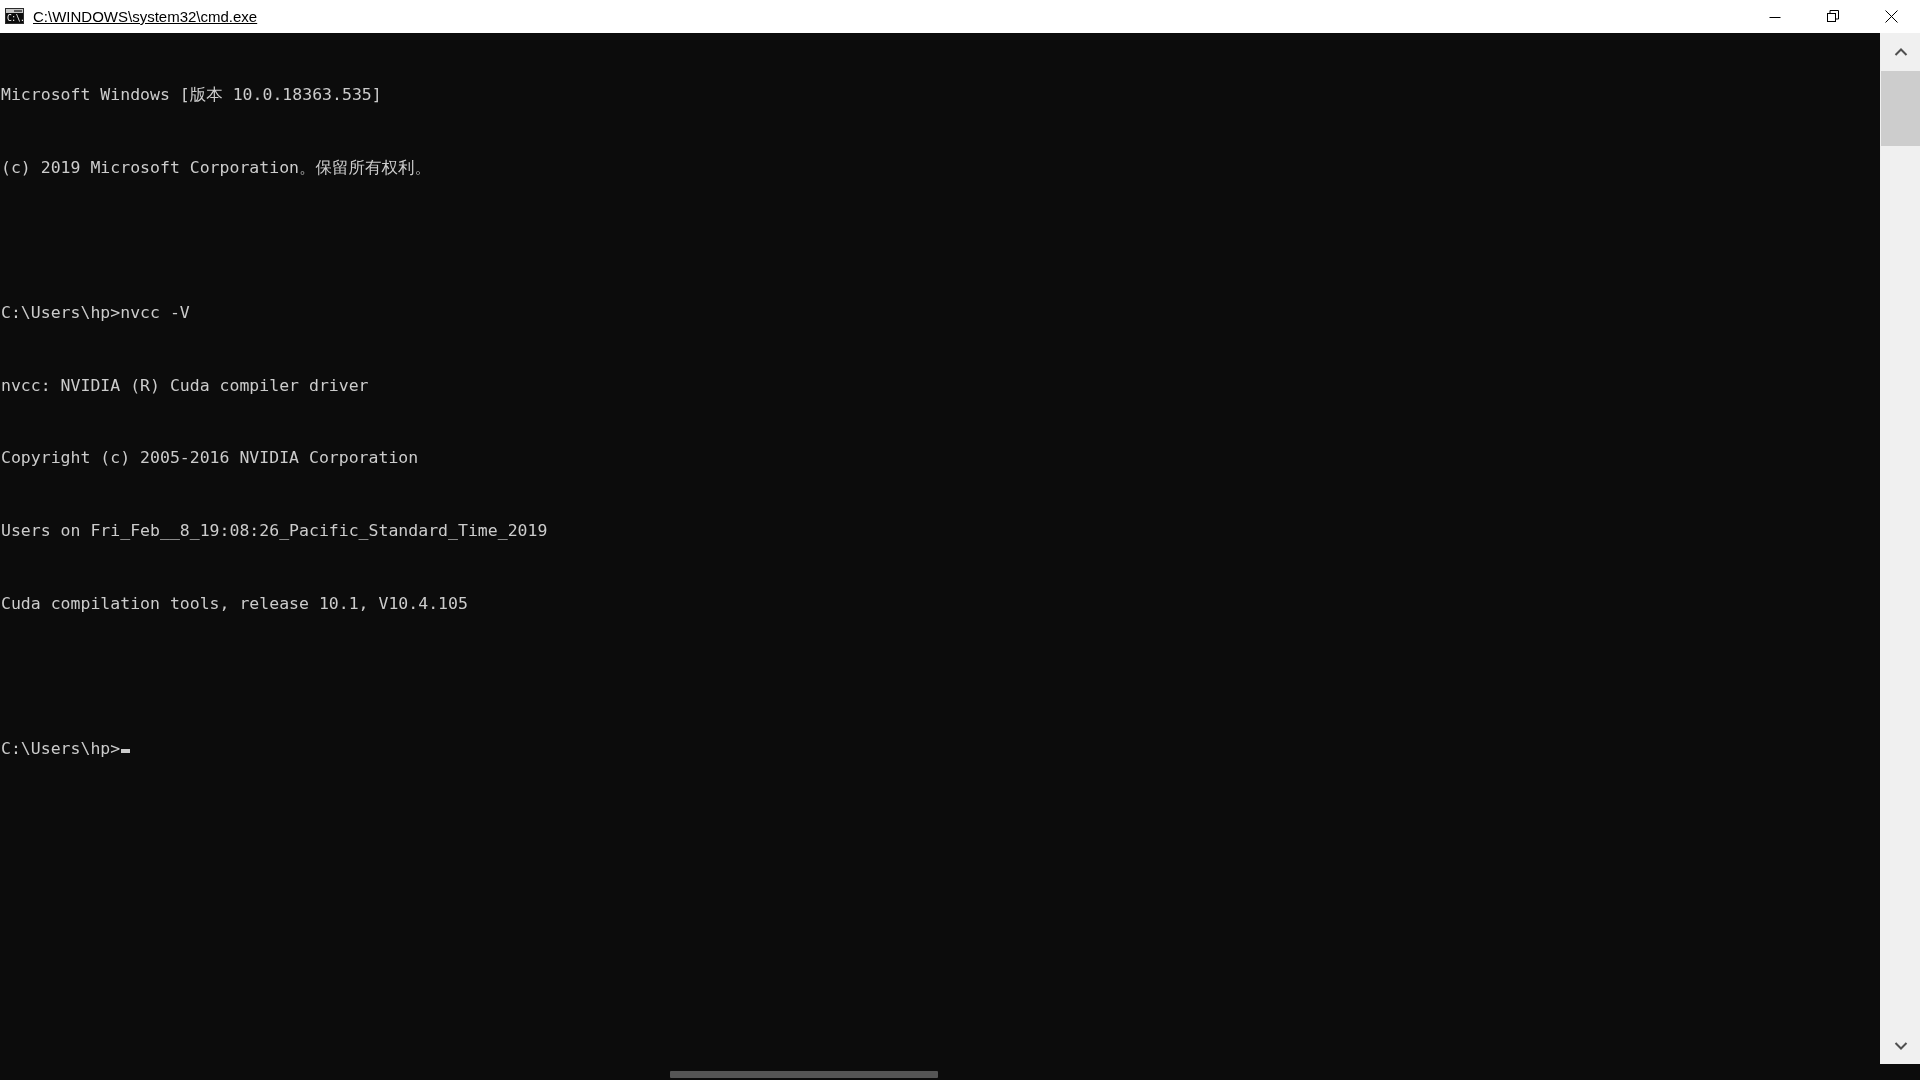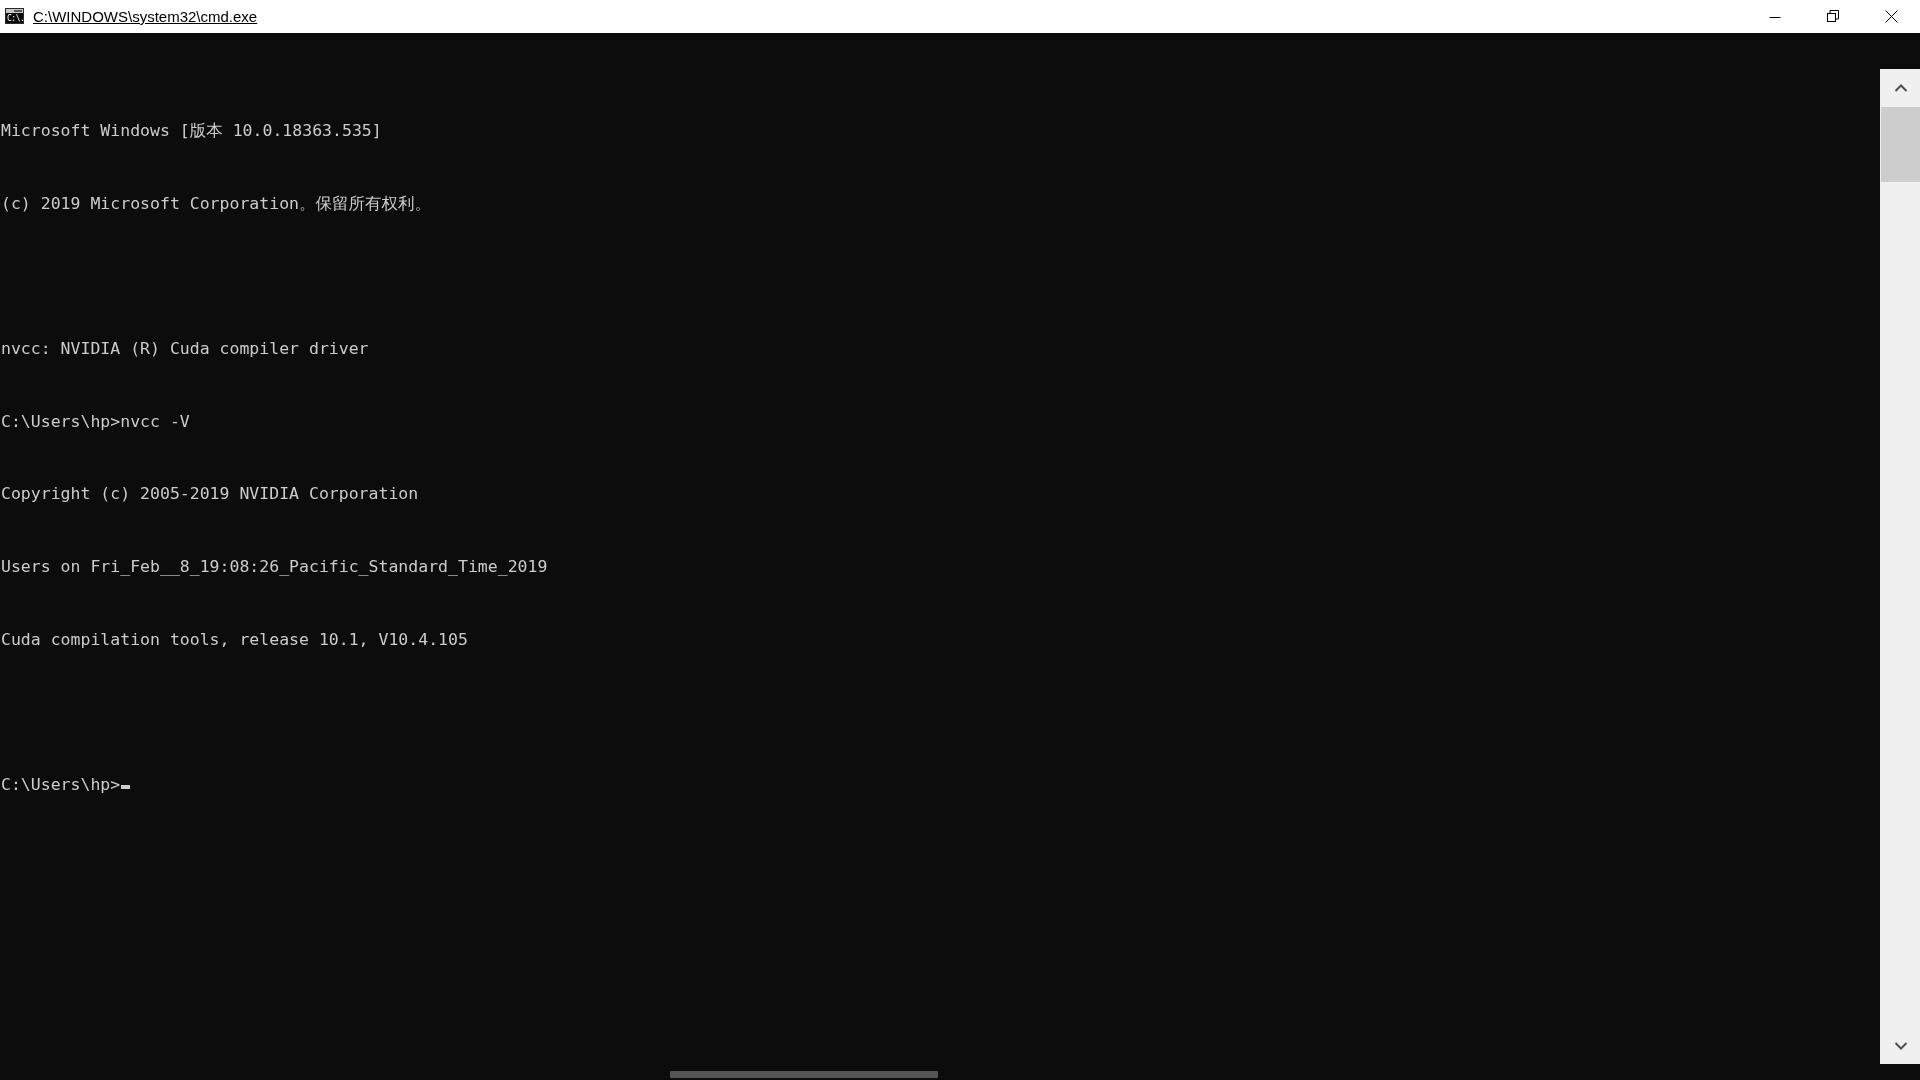--- a/index.html
+++ b/index.html
@@ -104,21 +104,20 @@
   }
   .ctrl-btn svg { display: block; }
 
   
   #body-area {
     position: relative;
     flex: 1 1 auto;
     display: flex;
     min-height: 0;
     background: #0ea5e9;
-    margin-top: 36px;
   }
 
   
   #console {
     position: relative;
     flex: 1 1 auto;
     background: #0c0c0c;
     overflow: hidden;
     padding: 0;
   }
@@ -248,23 +247,23 @@
     </div>
   </div>
 
   <div id="body-area">
 
     <div id="console">
       <div id="console-text">
         <span class="line">Microsoft Windows [版本 10.0.18363.535]</span>
         <span class="line">(c) 2019 Microsoft Corporation。保留所有权利。</span>
         <span class="line blank"> </span>
+        <span class="line">C:\Users\hp&gt;nvcc -V</span>
         <span class="line">nvcc: NVIDIA (R) Cuda compiler driver</span>
-        <span class="line">C:\Users\hp&gt;nvcc -V</span>
-        <span class="line">Copyright (c) 2005-2019 NVIDIA Corporation</span>
+        <span class="line">Copyright (c) 2005-2016 NVIDIA Corporation</span>
         <span class="line">Users on Fri_Feb__8_19:08:26_Pacific_Standard_Time_2019</span>
         <span class="line">Cuda compilation tools, release 10.1, V10.4.105</span>
         <span class="line blank"> </span>
         <span class="line"><span>C:\Users\hp&gt;</span><span class="cursor-block"></span></span>
       </div>
     </div>
 
     <div id="vscroll">
       <div class="v-arrow">
         <svg width="14" height="9" viewBox="0 0 14 9">

